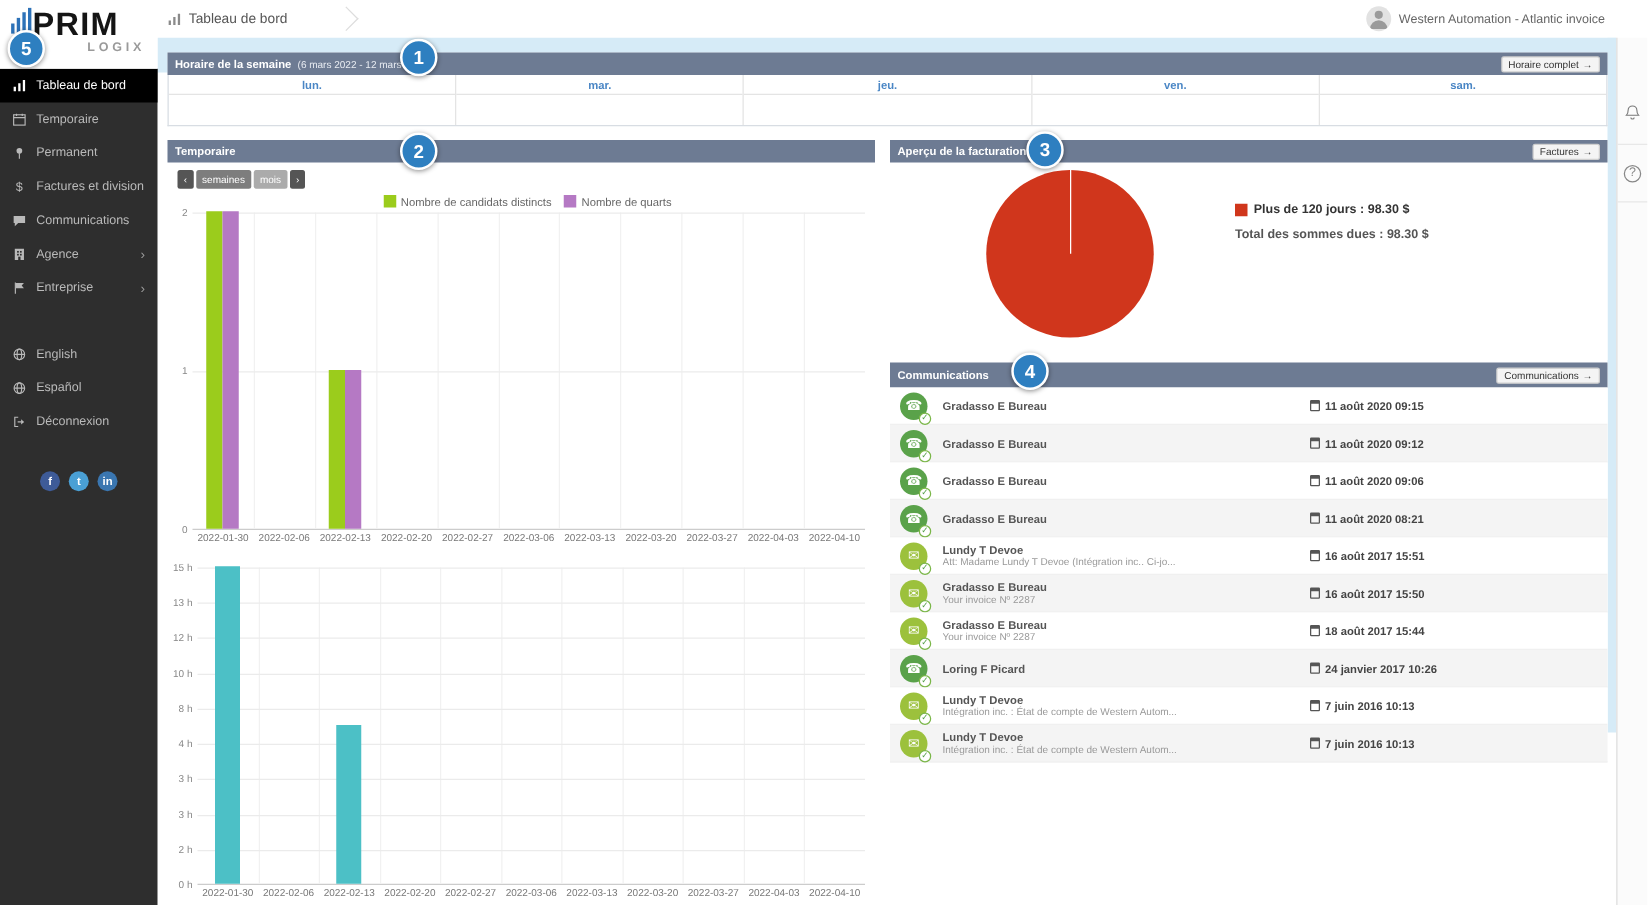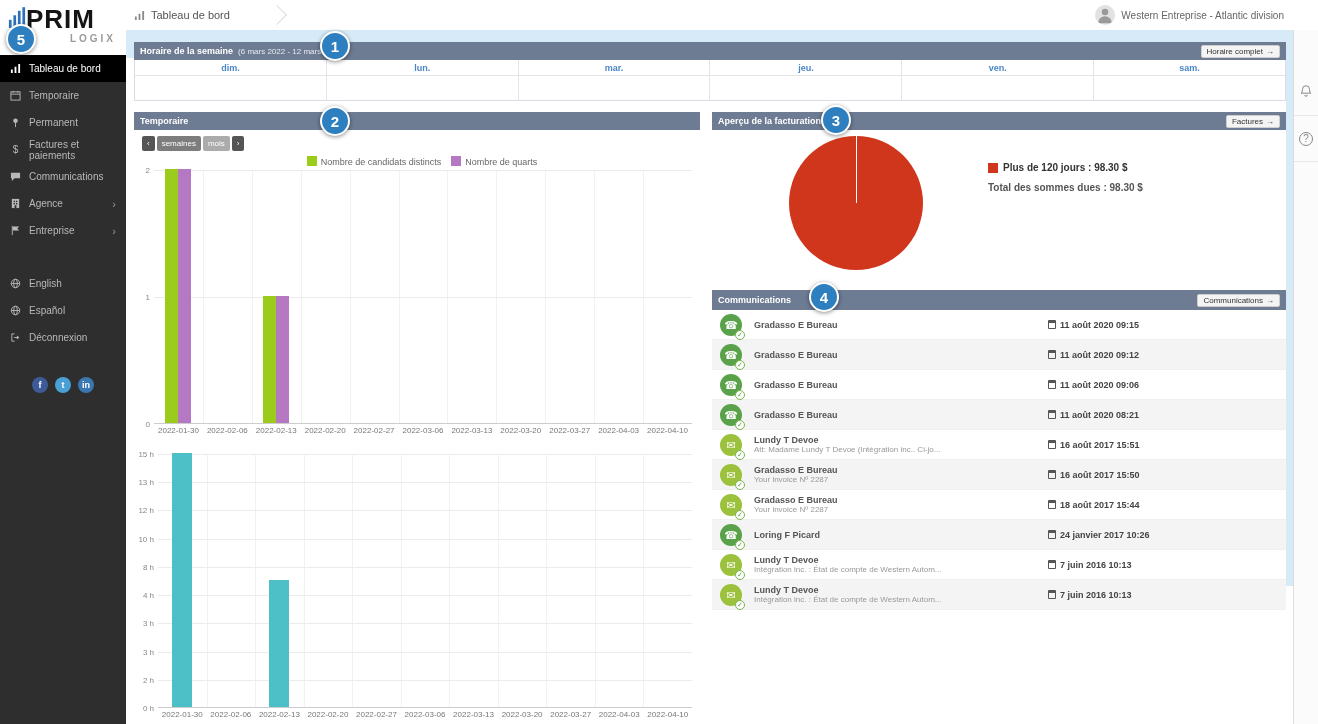--- a/index.html
+++ b/index.html
@@ -118,21 +118,21 @@
     <span>Tableau de bord</span>
     <span class="crumb-sep"></span>
   </div>
   <div class="user">
     <span class="avatar">
       <svg viewBox="0 0 16 16" width="20" height="20">
           <circle cx="8" cy="5.5" r="2.6" fill="#9a9a9a"></circle>
           <path d="M2.5 14.5a5.5 5.5 0 0 1 11 0z" fill="#9a9a9a"></path>
         </svg>
     </span>
-    <span>Western Entreprise - Atlantic division</span>
+    <span>Western Automation - Atlantic invoice</span>
   </div>
 </div>
 
 <div class="logo">
   <div class="logo-row">
     <span>
       <svg viewBox="0 0 20 24" width="18" height="22">
           <rect x="1" y="14" width="3" height="9" fill="#2d72b8"></rect>
           <rect x="6" y="9" width="3" height="14" fill="#2d72b8"></rect>
           <rect x="11" y="4" width="3" height="19" fill="#2d72b8"></rect>
@@ -171,21 +171,21 @@
           </svg>
         </span>
         <span>Permanent</span>
       </div>
       <div class="side-item">
         <span style="display:flex">
           <svg viewBox="0 0 12 12" width="11" height="11">
             <text x="6" y="10" font-size="11" text-anchor="middle" fill="currentColor">$</text>
           </svg>
         </span>
-        <span>Factures et paiements</span>
+        <span>Factures et division</span>
       </div>
       <div class="side-item">
         <span style="display:flex">
           <svg viewBox="0 0 12 12" width="11" height="11">
             <path fill="currentColor" d="M1 2h10v6H5L2 11V8H1z"></path>
           </svg>
         </span>
         <span>Communications</span>
       </div>
       <div class="side-item">
@@ -271,24 +271,20 @@
   <div class="panel-header">
     <span class="panel-title">
       <span>Horaire de la semaine</span><span class="panel-sub">(6 mars 2022 - 12 mars 2022)</span>
     </span>
     <button class="panel-btn">
       <span>Horaire complet</span>
         <span class="arr">→</span>
     </button>
   </div>
   <div id="sched-table" class="sched-table">
-      <div class="sched-col">
-        <div class="sched-day">dim.</div>
-        <div class="sched-cell"></div>
-      </div>
       <div class="sched-col">
         <div class="sched-day">lun.</div>
         <div class="sched-cell"></div>
       </div>
       <div class="sched-col">
         <div class="sched-day">mar.</div>
         <div class="sched-cell"></div>
       </div>
       <div class="sched-col">
         <div class="sched-day">jeu.</div>

